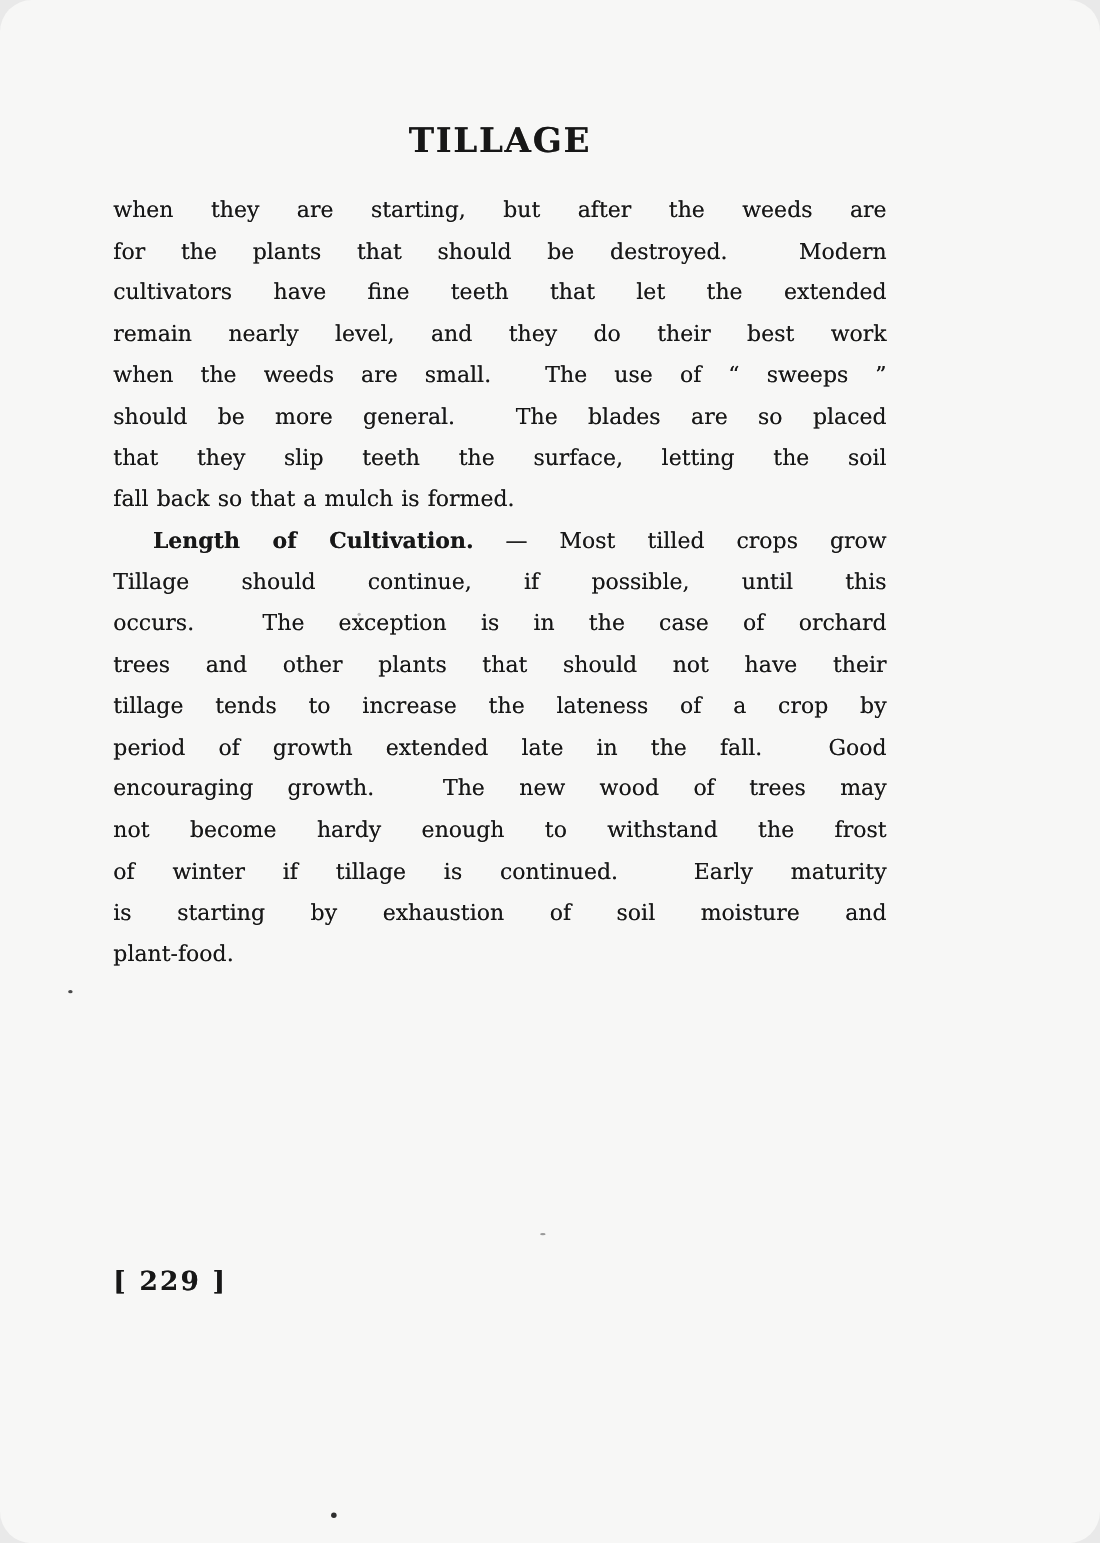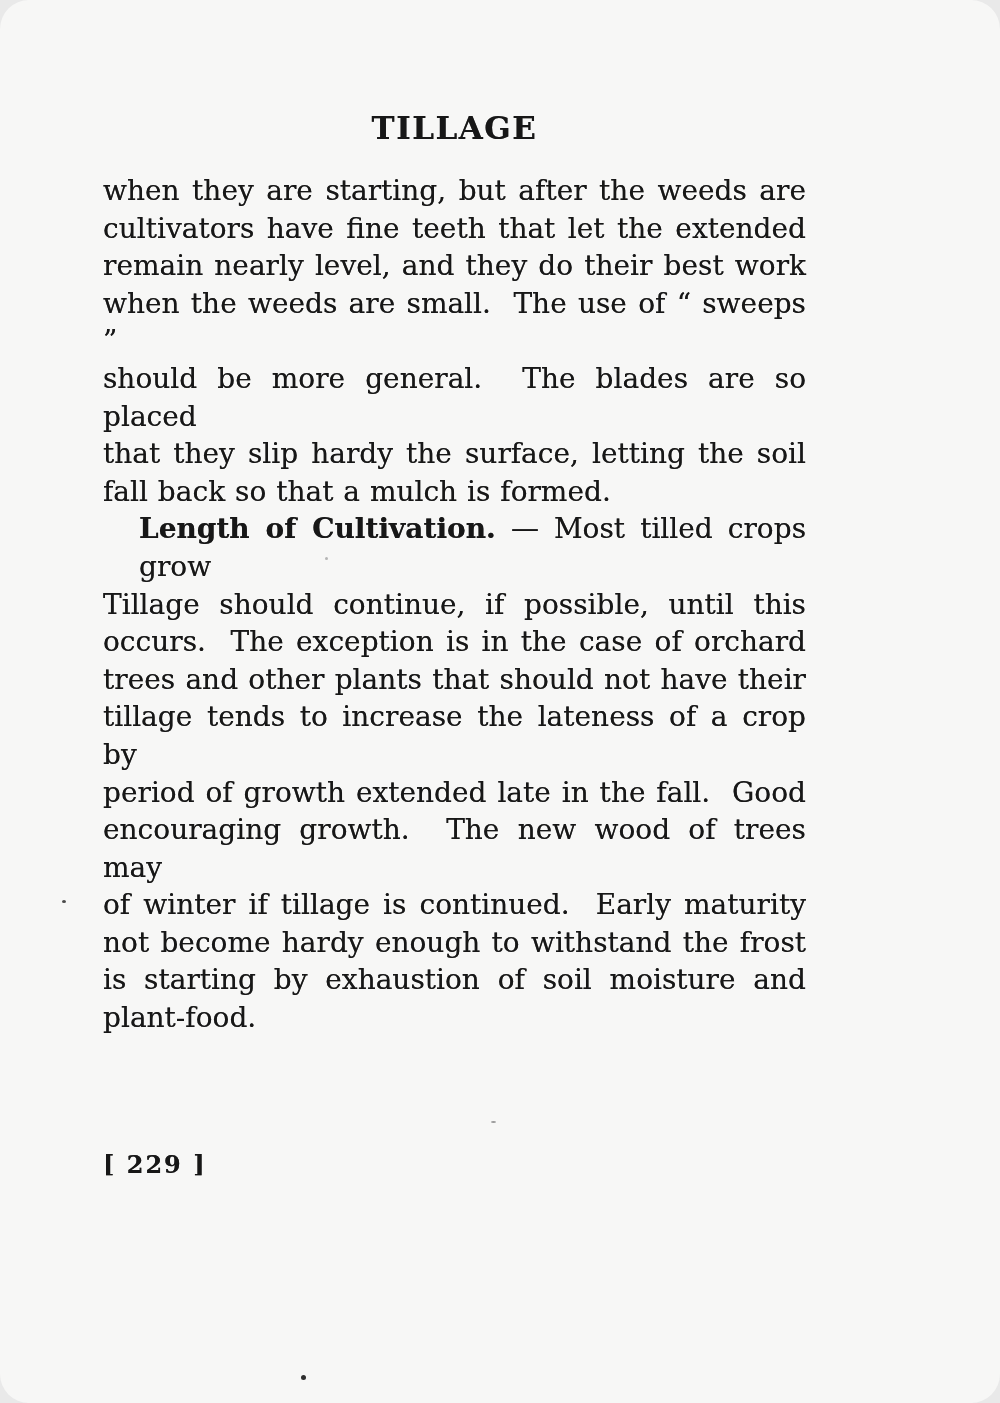--- a/index.html
+++ b/index.html
@@ -30,21 +30,21 @@
     letter-spacing: 1.5px;
     line-height: 40px;
   }
   .body-block {
     position: absolute;
     top: 172px;
     left: 103px;
     width: 703px;
   }
   .line {
-    font-size: 28px;
+    font-size: 20px;
     line-height: 37.6px;
     white-space: pre-wrap;
     word-spacing: 1px;
   }
   .line.j {
     text-align: justify;
     text-align-last: justify;
   }
   .line.indent {
     padding-left: 36px;
@@ -72,38 +72,39 @@
 <body>
 
 <div class="page">
 
   <h1 class="title">TILLAGE</h1>
 
   <div class="body-block">
 
     <div>
       <div class="line j">when they are starting, but after the weeds are</div>
+      <div class="line j">for the plants that should be destroyed.  Modern</div>
       <div class="line j">cultivators have fine teeth that let the extended</div>
       <div class="line j">remain nearly level, and they do their best work</div>
       <div class="line j">when the weeds are small.  The use of “ sweeps ”</div>
       <div class="line j">should be more general.  The blades are so placed</div>
-      <div class="line j">that they slip hardy the surface, letting the soil</div>
+      <div class="line j">that they slip teeth the surface, letting the soil</div>
       <div class="line">fall back so that a mulch is formed.</div>
     </div>
 
     <div>
       <div class="line j indent"><span class="lead">Length of Cultivation.</span><span> — Most tilled crops grow</span></div>
       <div class="line j">Tillage should continue, if possible, until this</div>
       <div class="line j">occurs.  The exception is in the case of orchard</div>
       <div class="line j">trees and other plants that should not have their</div>
       <div class="line j">tillage tends to increase the lateness of a crop by</div>
       <div class="line j">period of growth extended late in the fall.  Good</div>
       <div class="line j">encouraging growth.  The new wood of trees may</div>
+      <div class="line j">not become hardy enough to withstand the frost</div>
       <div class="line j">of winter if tillage is continued.  Early maturity</div>
-      <div class="line j">not become hardy enough to withstand the frost</div>
       <div class="line j">is starting by exhaustion of soil moisture and</div>
       <div class="line">plant-food.</div>
     </div>
 
   </div>
 
   <div class="page-number">[ 229 ]</div>
 
   <div class="speck" style="left:62px; top:900px; width:4px; height:3px; background:#4a4a4a;"></div>
   <div class="speck" style="left:301px; top:1375px; width:5px; height:5px; background:#2e2e2e;"></div>

